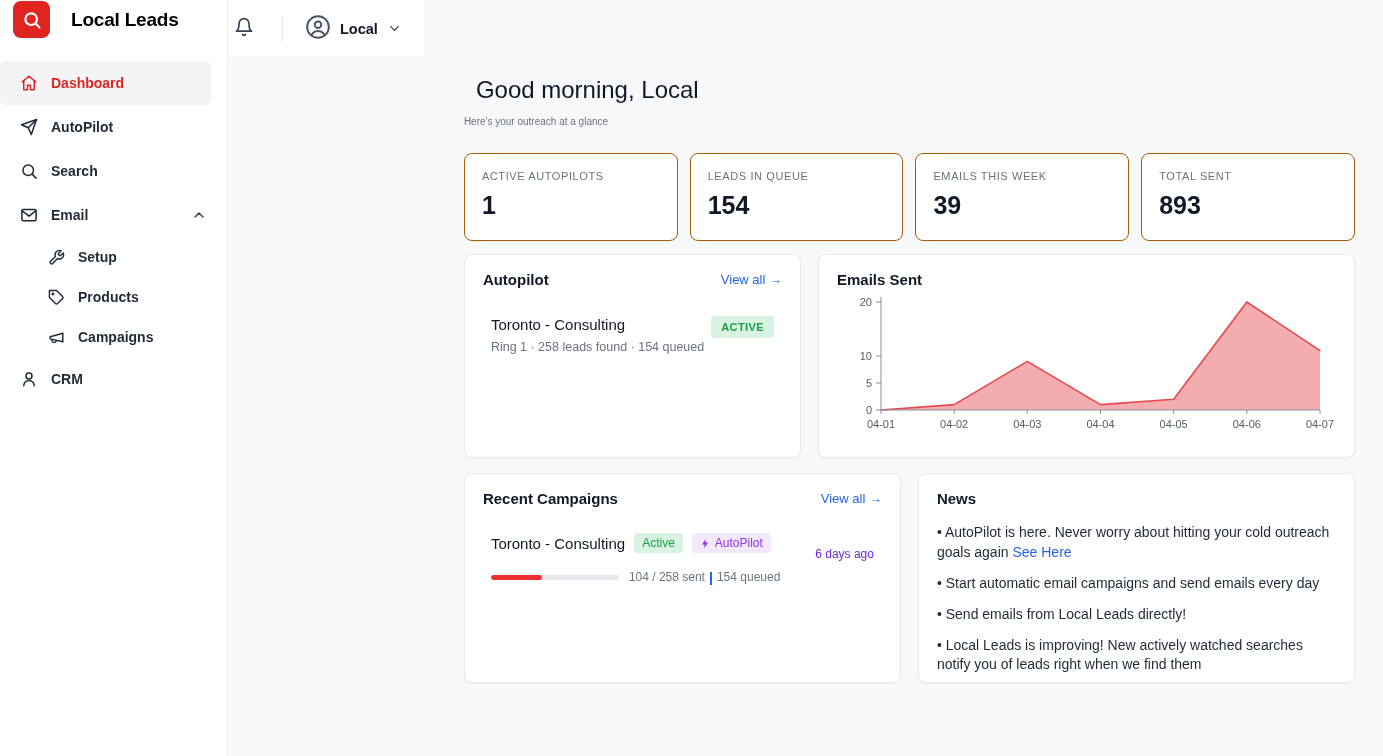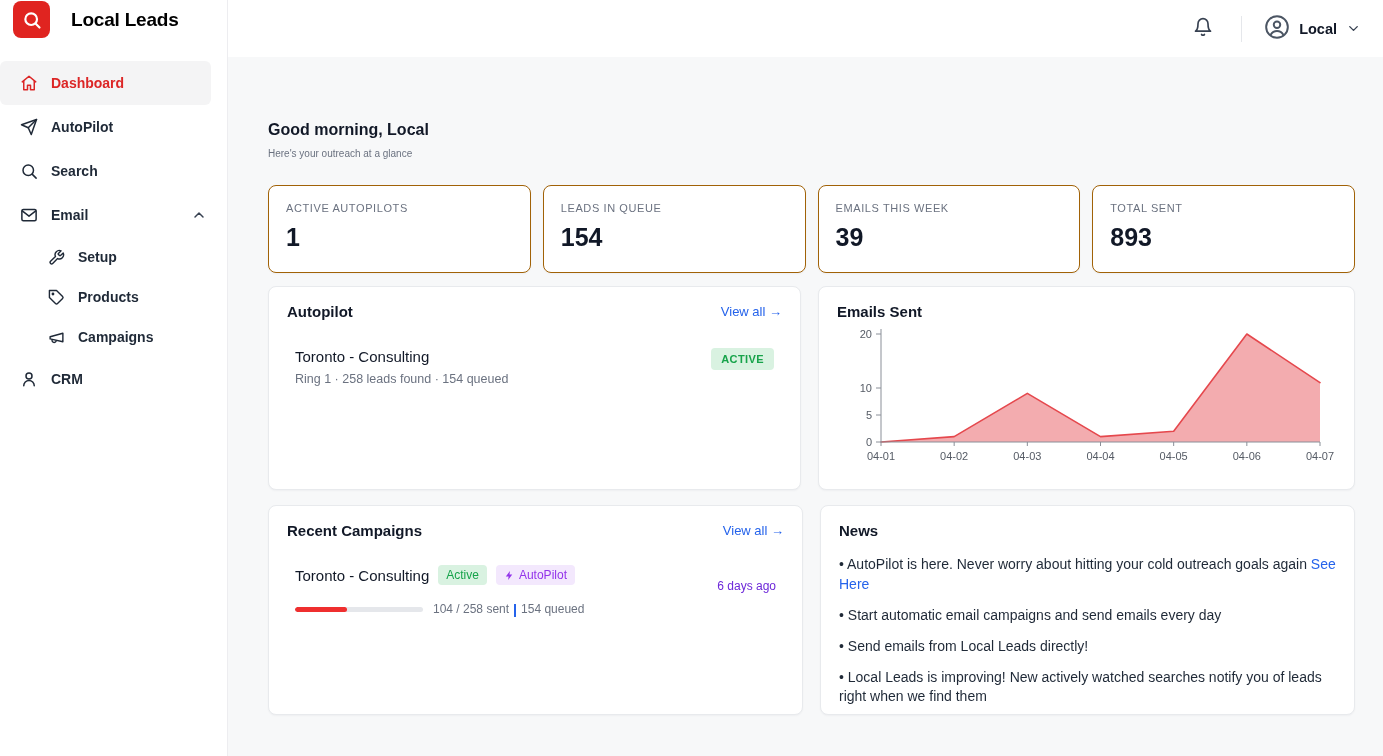--- a/index.html
+++ b/index.html
@@ -17,31 +17,31 @@
   .logo-text { font-size: 19px; font-weight: bold; letter-spacing: -0.2px; color: #000; }
   nav { margin-top: 22px; }
   .nav-item { display: flex; align-items: center; gap: 13px; height: 44px; padding: 0 20px;
     font-size: 14px; font-weight: bold; color: #1f2937; cursor: pointer; }
   .nav-item.active { background: #f4f4f5; color: #dc2626; border-radius: 6px; margin-right: 16px; }
   .nav-sub { padding-left: 48px; height: 40px; }
   .nav-caret { margin-left: auto; color: #374151; display: flex; }
   .nav-icon { display: flex; }
 
   
-  .main { flex: 1; display: flex; flex-direction: column; }
+  .main { flex: 1; display: flex; flex-direction: row; }
   .topbar { height: 57px; background: #fff; display: flex; align-items: center;
     justify-content: flex-end; padding-right: 22px; }
   .icon-btn { background: none; border: none; color: #374151; display: flex; padding: 6px; cursor: pointer; }
   .v-div { width: 1px; height: 26px; background: #e5e7eb; margin: 0 22px; }
   .user-menu { display: flex; align-items: center; gap: 9px; cursor: pointer; color: #4b5563; }
   .user-label { font-size: 14.5px; font-weight: bold; color: #111827; }
 
   
   .content { flex: 1; padding: 64px 28px 0 40px; background: #f7f8f9; }
-  .greeting-title { font-size: 16px; margin: 0; font-weight: bold; }
+  .greeting-title { font-size: 24px; margin: 12px; font-weight: normal; }
   .greeting-sub { margin-top: 9px; font-size: 10px; color: #6b7280; }
 
   .stats { display: grid; grid-template-columns: repeat(4, 1fr); gap: 12px; margin-top: 26px; }
   .stat-card { background: #fff; border: 1px solid #a16207; border-radius: 8px;
     padding: 16px 17px; height: 88px; box-shadow: 0 1px 2px rgba(16,24,40,.04); }
   .stat-label { font-size: 11px; color: #6b7280; letter-spacing: .6px; }
   .stat-value { font-size: 25px; font-weight: bold; margin-top: 9px; }
 
   .row2 { display: grid; grid-template-columns: 1fr 1fr; gap: 17px; margin-top: 13px; }
   .panel { background: #fff; border: 1px solid #e8eaed; border-radius: 8px;

